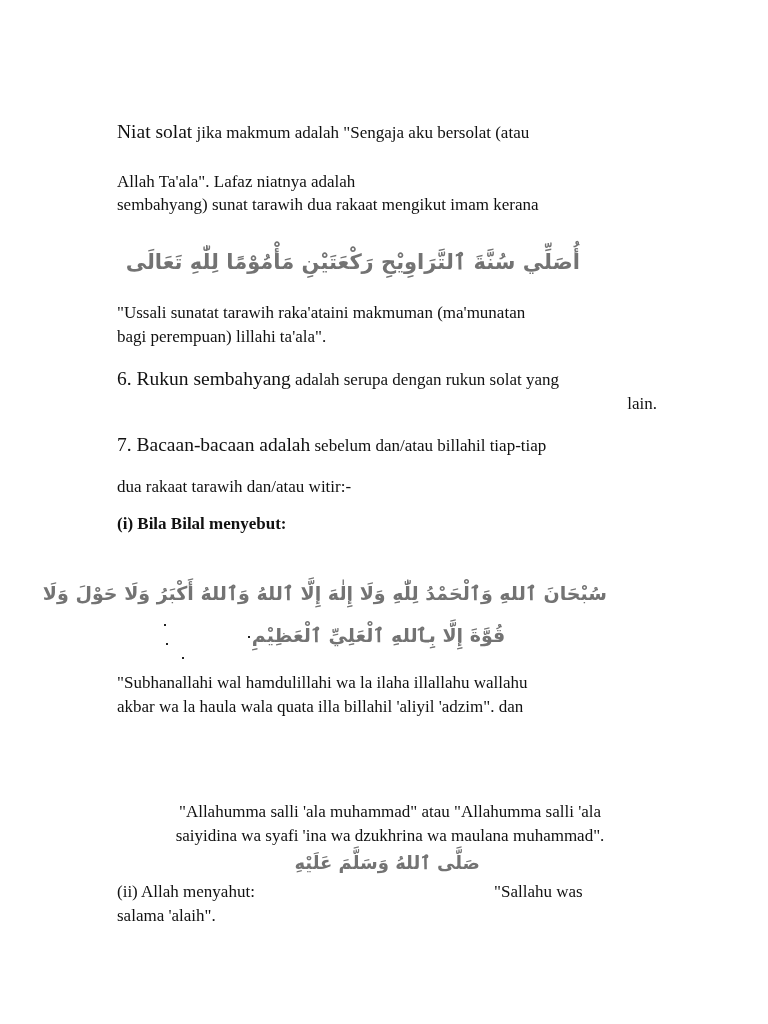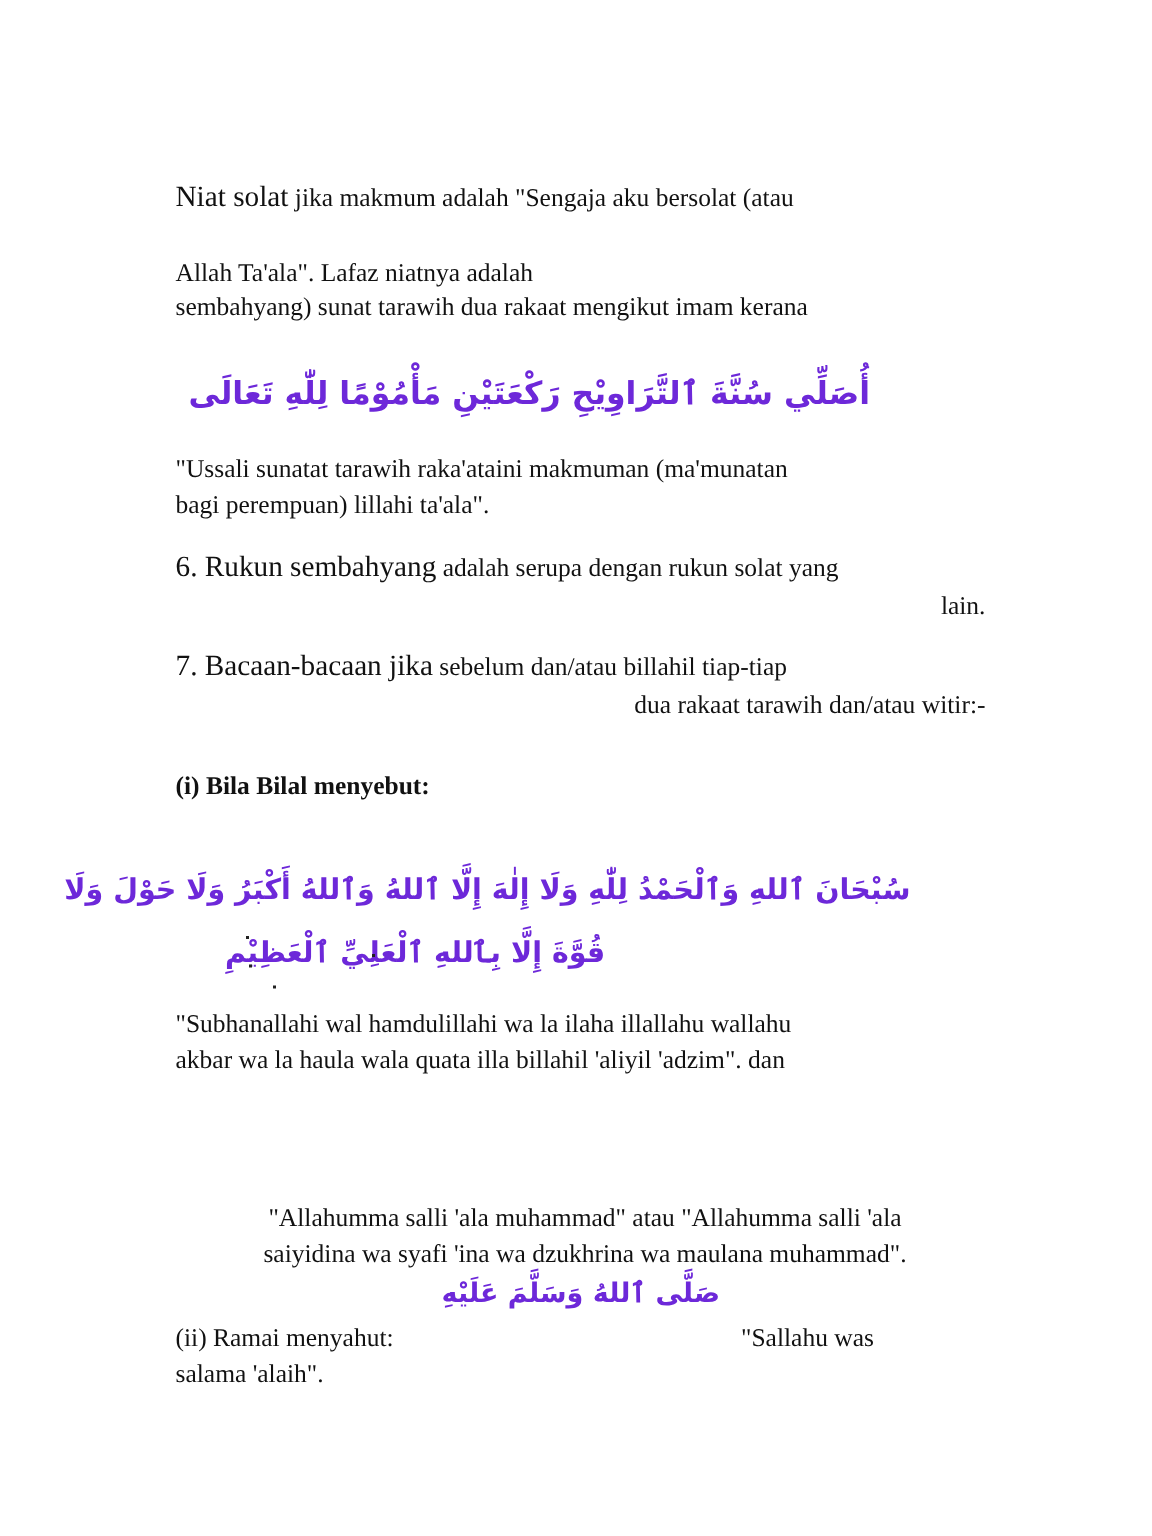--- a/index.html
+++ b/index.html
@@ -27,24 +27,24 @@
     width: 540px;
     font-size: 17px;
     line-height: 24px;
     white-space: nowrap;
   }
   .big { font-size: 19.5px; }
   .u { text-underline-offset: 3px; text-decoration-thickness: 1px; }
   .arabic {
     position: absolute;
     direction: rtl;
-    text-align: left;
+    text-align: center;
     font-family: "DejaVu Sans", sans-serif;
     font-weight: bold;
-    color: #6d28d9;
+    color: #737373;
     white-space: nowrap;
   }
   .center {
     position: absolute;
     left: 110px;
     width: 560px;
     text-align: center;
     font-size: 17px;
     line-height: 24px;
     white-space: nowrap;
@@ -70,37 +70,37 @@
 
   <div class="p" style="top:301px;">"Ussali sunatat tarawih raka'ataini makmuman (ma'munatan</div>
   <div class="p" style="top:325px;">bagi perempuan) lillahi ta'ala".</div>
 
   <div class="p" style="top:367px;">
     <span class="big">6. </span><span class="big u">Rukun sembahyang</span><span> adalah serupa dengan rukun solat yang</span>
   </div>
   <div class="p" style="top:392px;text-align:right;">lain.</div>
 
   <div class="p" style="top:433px;">
-    <span class="big">7. </span><span class="big">Bacaan-bacaan jika</span><span> sebelum dan/atau billahil tiap-tiap</span>
+    <span class="big">7. </span><span class="big">Bacaan-bacaan adalah</span><span> sebelum dan/atau billahil tiap-tiap</span>
   </div>
-  <div class="p" style="top:458px;text-align:right;">dua rakaat tarawih dan/atau witir:-</div>
+  <div class="p" style="top:475px;">dua rakaat tarawih dan/atau witir:-</div>
 
   <div class="p" style="top:512px;font-weight:bold;">(i) Bila Bilal menyebut:</div>
 
   <div class="arabic" style="left:150px; width:457px; top:575px; font-size:19px; line-height:36px;">سُبْحَانَ ٱللهِ وَٱلْحَمْدُ لِلّٰهِ وَلَا إِلٰهَ إِلَّا ٱللهُ وَٱللهُ أَكْبَرُ وَلَا حَوْلَ وَلَا</div>
   <div class="arabic" style="left:150px; width:457px; top:617px; font-size:19px; line-height:36px;">قُوَّةَ إِلَّا بِٱللهِ ٱلْعَلِيِّ ٱلْعَظِيْمِ</div>
   <div class="dot" style="left:164px; top:624px;"></div>
   <div class="dot" style="left:166px; top:643px;"></div>
   <div class="dot" style="left:182px; top:657px;"></div>
   <div class="dot" style="left:248px; top:636px;"></div>
 
   <div class="p" style="top:671px;">"Subhanallahi wal hamdulillahi wa la ilaha illallahu wallahu</div>
   <div class="p" style="top:695px;">akbar wa la haula wala quata illa billahil 'aliyil 'adzim".  dan</div>
 
   <div class="center" style="top:800px;">"Allahumma salli 'ala muhammad" atau "Allahumma salli 'ala</div>
   <div class="center" style="top:824px;">saiyidina wa syafi 'ina wa dzukhrina wa maulana muhammad".</div>
 
   <div class="arabic" style="left:300px; width:180px; top:846px; font-size:18px; line-height:34px;">صَلَّى ٱللهُ وَسَلَّمَ عَلَيْهِ</div>
-  <div class="p" style="top:880px;">(ii) Ramai menyahut:</div>
+  <div class="p" style="top:880px;">(ii) Allah menyahut:</div>
   <div class="p" style="top:880px; left:494px; width:120px;">"Sallahu was</div>
   <div class="p" style="top:904px;">salama 'alaih".</div>
 
 </div>
 
 </body></html>

